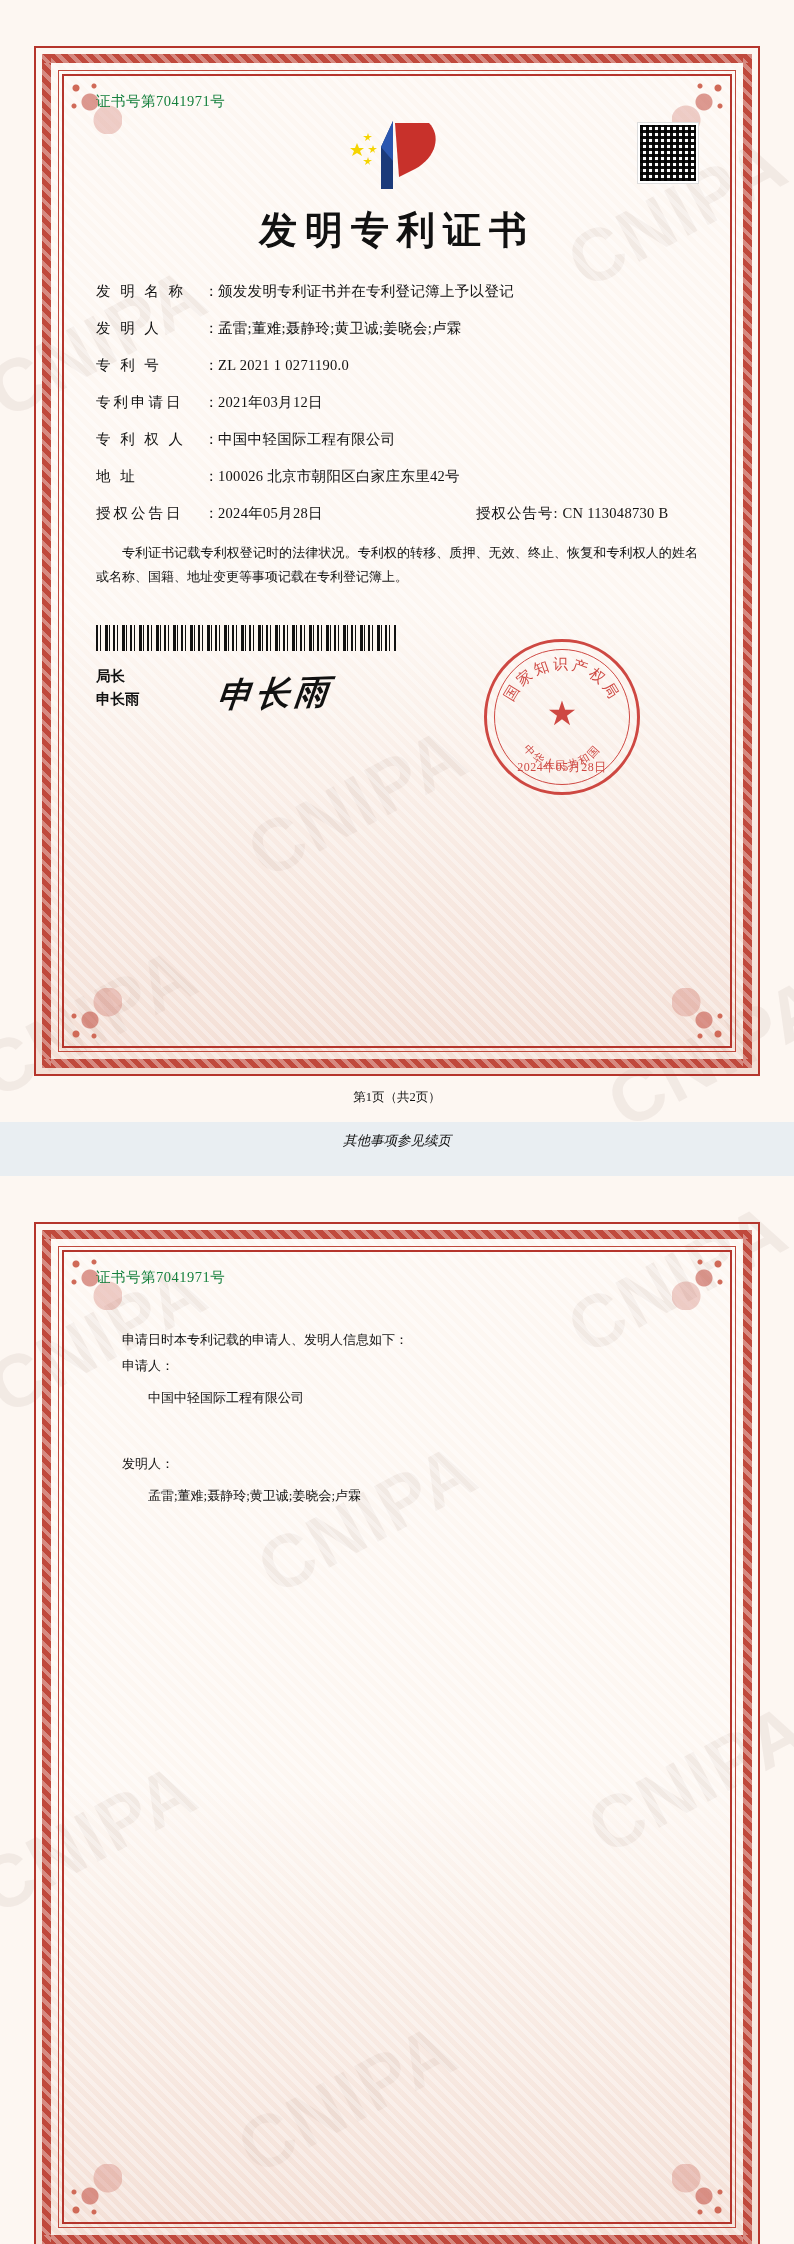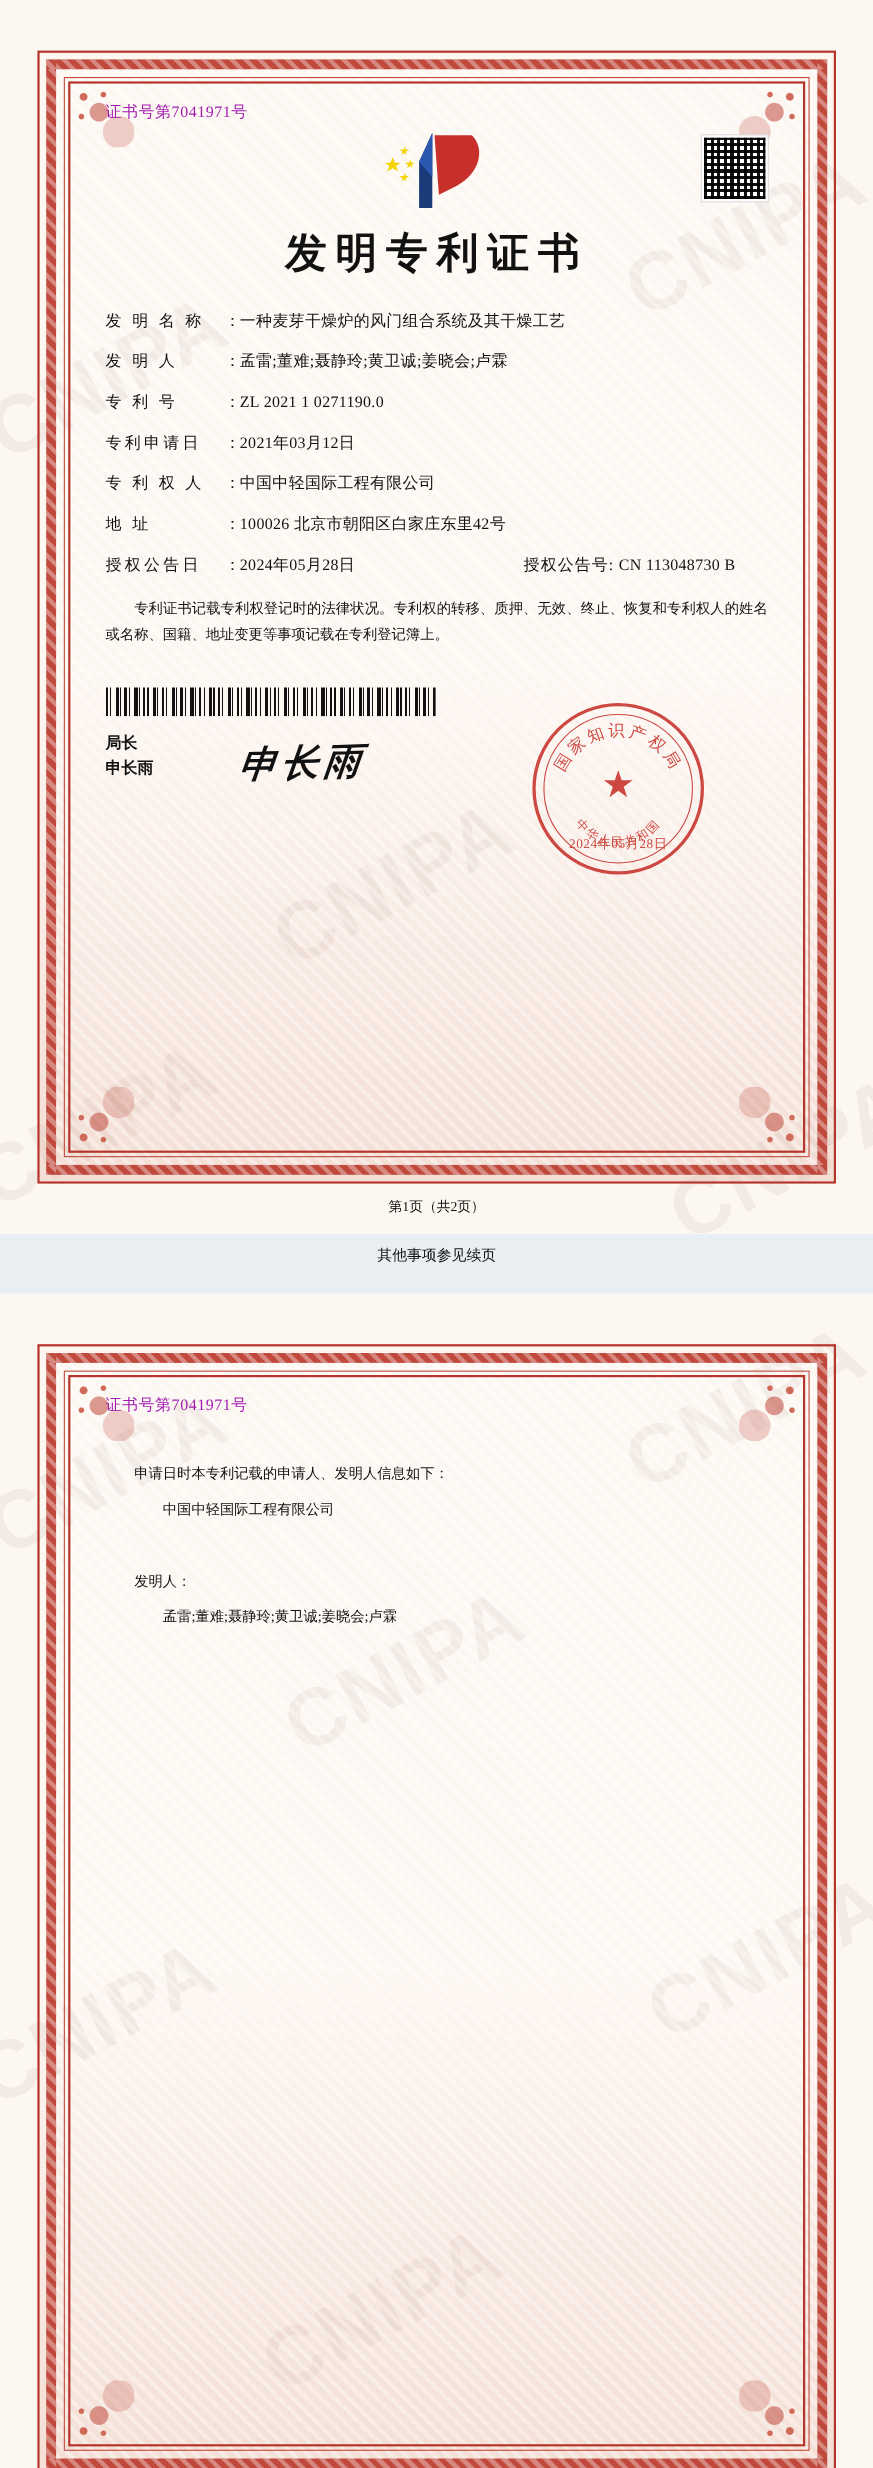--- a/index.html
+++ b/index.html
@@ -81,21 +81,21 @@
   .corner.tr { right: 28px; top: 28px; transform: scaleX(-1); }
   .corner.bl { left: 28px; bottom: 28px; transform: scaleY(-1); }
   .corner.br { right: 28px; bottom: 28px; transform: scale(-1,-1); }
 
   .content {
     position: absolute;
     left: 96px; top: 92px; right: 96px; bottom: 92px;
   }
   .cert-no {
     font-size: 14.5px;
-    color: #a21caf;
+    color: #15803d;
     margin: 0 0 6px 0;
     letter-spacing: 0.5px;
   }
   
   .top-row {
     position: relative;
     height: 86px;
   }
   .emblem {
     position: absolute;
@@ -225,20 +225,21 @@
     bottom: 16px;
     text-align: center;
     font-size: 12.5px;
     color: #111;
   }
   .page-footnote {
     text-align: center;
     font-size: 13.5px;
     color: #111;
     padding-top: 10px;
+    font-style: italic;
   }
   .gap { height: 26px; background: #e9eef2; }
   
   .p2-body { margin-top: 100px; }
   .p2-para {
     font-size: 13px;
     line-height: 2;
     color: #111;
     text-indent: 2em;
     margin: 0;
@@ -291,21 +292,21 @@
       <div class="qr"></div>
     </div>
 
     <div class="title">发明专利证书</div>
 
     <div class="fields">
 
       <div class="field-row">
         <span class="field-label">发 明 名 称</span>
         <span class="field-colon">：</span>
-        <span class="field-value">一种麦芽干燥炉的风门组合系统及其干燥工艺</span>
+        <span class="field-value">颁发发明专利证书并在专利登记簿上予以登记</span>
       </div>
 
       <div class="field-row">
         <span class="field-label">发 明 人</span>
         <span class="field-colon">：</span>
         <span class="field-value">孟雷;董难;聂静玲;黄卫诚;姜晓会;卢霖</span>
       </div>
 
       <div class="field-row">
         <span class="field-label">专 利 号</span>
@@ -396,20 +397,21 @@
     <div class="corner bl"></div>
     <div class="corner br"></div>
   </div>
 
   <div class="content">
     <div class="cert-no">证书号第7041971号</div>
 
 
     <div class="p2-section">
       <div class="p2-indent1">申请日时本专利记载的申请人、发明人信息如下：</div>
+      <div class="p2-indent1">申请人：</div>
       <div class="p2-indent2">中国中轻国际工程有限公司</div>
       <div class="spacer40"></div>
       <div class="p2-indent1">发明人：</div>
       <div class="p2-indent2">孟雷;董难;聂静玲;黄卫诚;姜晓会;卢霖</div>
     </div>
   </div>
 
 </div>
 
 </body></html>

